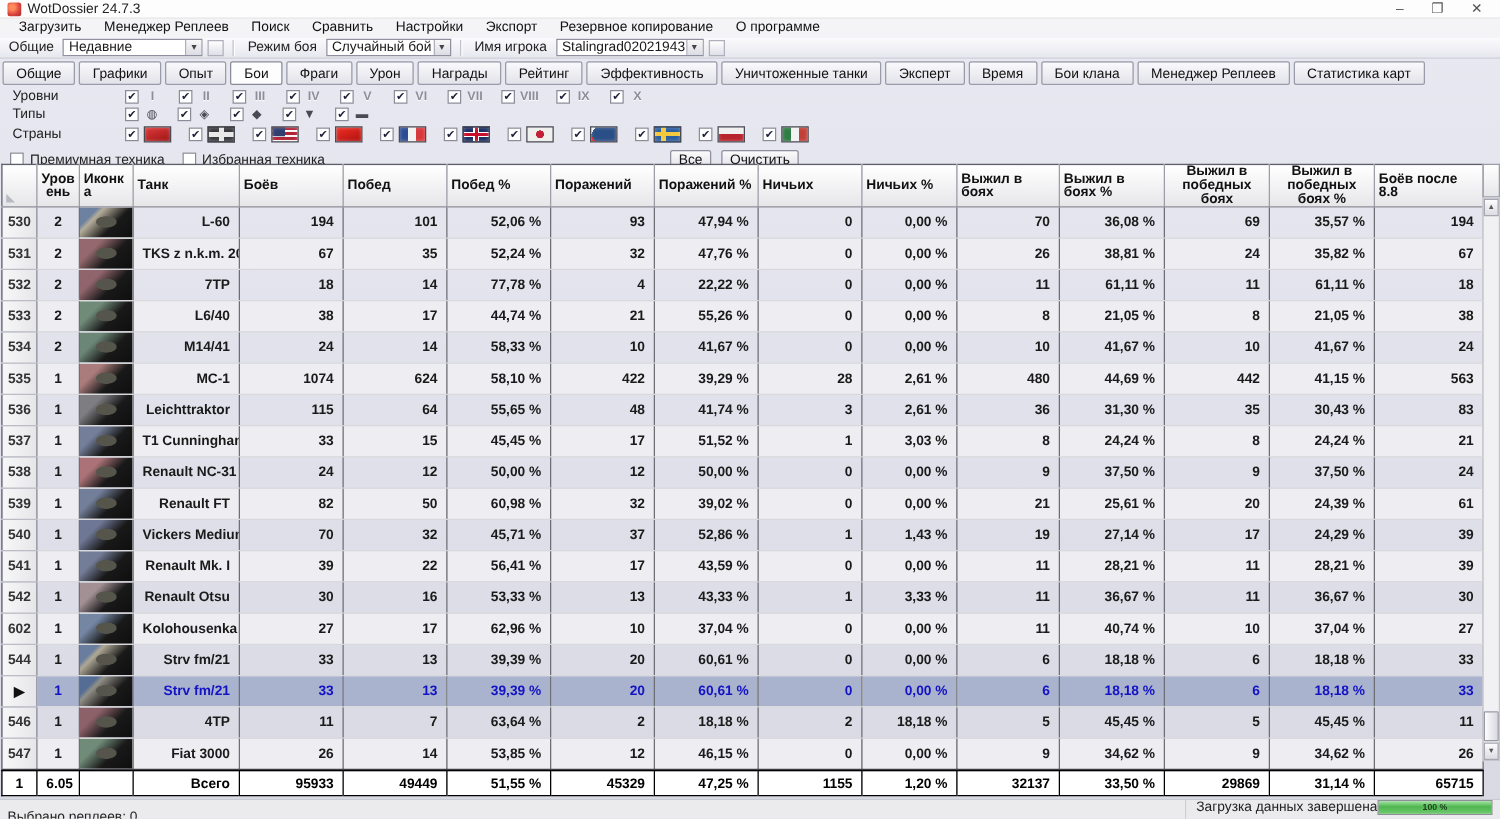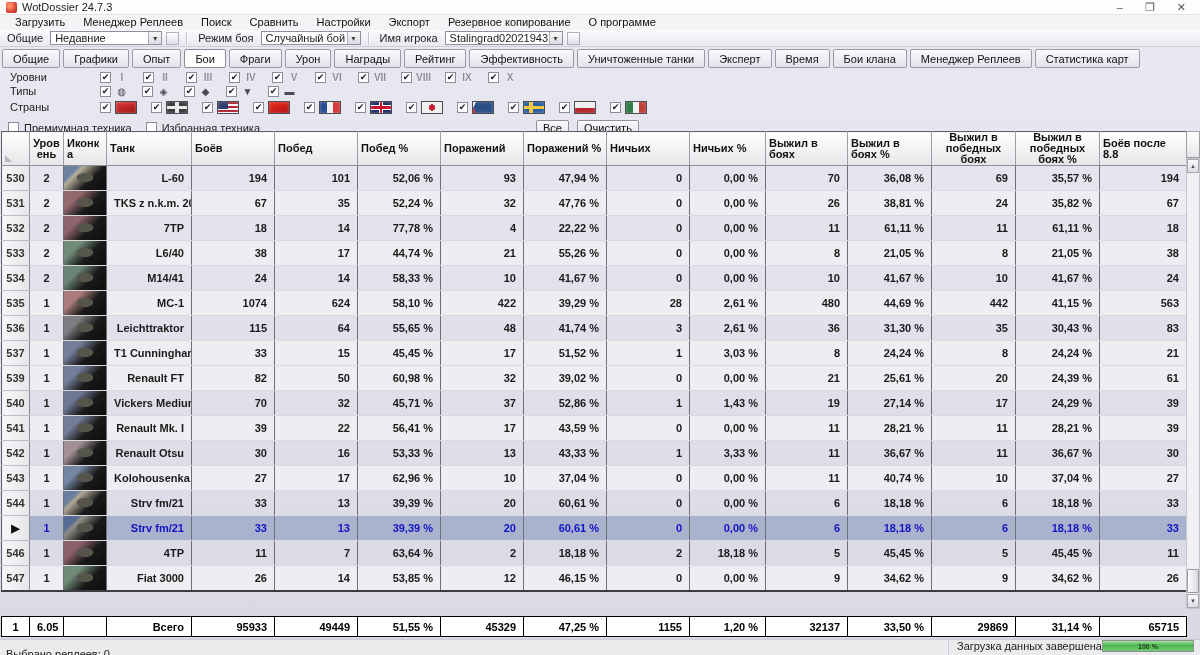--- a/index.html
+++ b/index.html
@@ -506,20 +506,40 @@
           <td class="num">17</td>
           <td class="num">51,52 %</td>
           <td class="num">1</td>
           <td class="num">3,03 %</td>
           <td class="num">8</td>
           <td class="num">24,24 %</td>
           <td class="num">8</td>
           <td class="num">24,24 %</td>
           <td class="num">21</td>
         </tr>
+        <tr>
+          <td class="rowhead">538</td>
+          <td class="center">1</td>
+          <td class="iconcell">
+            <div class="ticon c-china"></div>
+          </td>
+          <td class="num">Renault NC-31</td>
+          <td class="num">24</td>
+          <td class="num">12</td>
+          <td class="num">50,00 %</td>
+          <td class="num">12</td>
+          <td class="num">50,00 %</td>
+          <td class="num">0</td>
+          <td class="num">0,00 %</td>
+          <td class="num">9</td>
+          <td class="num">37,50 %</td>
+          <td class="num">9</td>
+          <td class="num">37,50 %</td>
+          <td class="num">24</td>
+        </tr>
         <tr class="alt">
           <td class="rowhead">539</td>
           <td class="center">1</td>
           <td class="iconcell">
             <div class="ticon c-france"></div>
           </td>
           <td class="num">Renault FT</td>
           <td class="num">82</td>
           <td class="num">50</td>
           <td class="num">60,98 %</td>
@@ -587,21 +607,21 @@
           <td class="num">43,33 %</td>
           <td class="num">1</td>
           <td class="num">3,33 %</td>
           <td class="num">11</td>
           <td class="num">36,67 %</td>
           <td class="num">11</td>
           <td class="num">36,67 %</td>
           <td class="num">30</td>
         </tr>
         <tr class="alt">
-          <td class="rowhead">543</td>
+          <td class="rowhead">602</td>
           <td class="center">1</td>
           <td class="iconcell">
             <div class="ticon c-czech"></div>
           </td>
           <td class="num">Kolohousenka</td>
           <td class="num">27</td>
           <td class="num">17</td>
           <td class="num">62,96 %</td>
           <td class="num">10</td>
           <td class="num">37,04 %</td>

